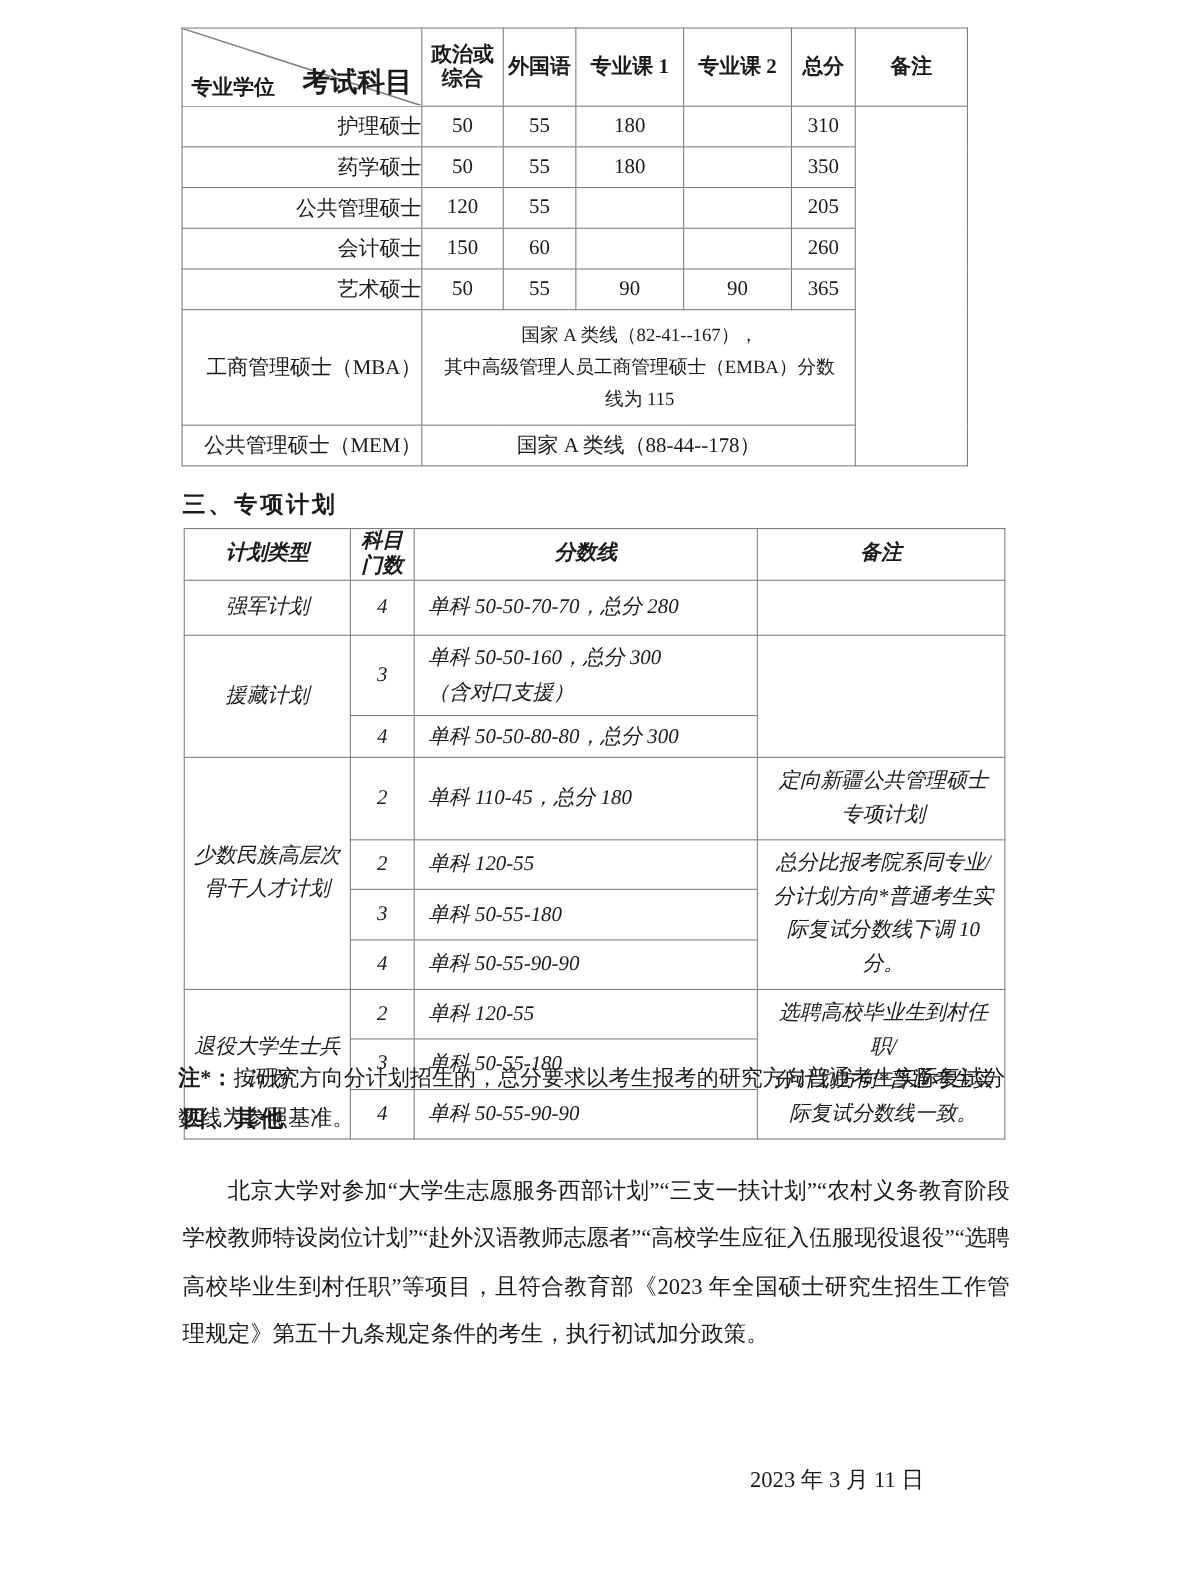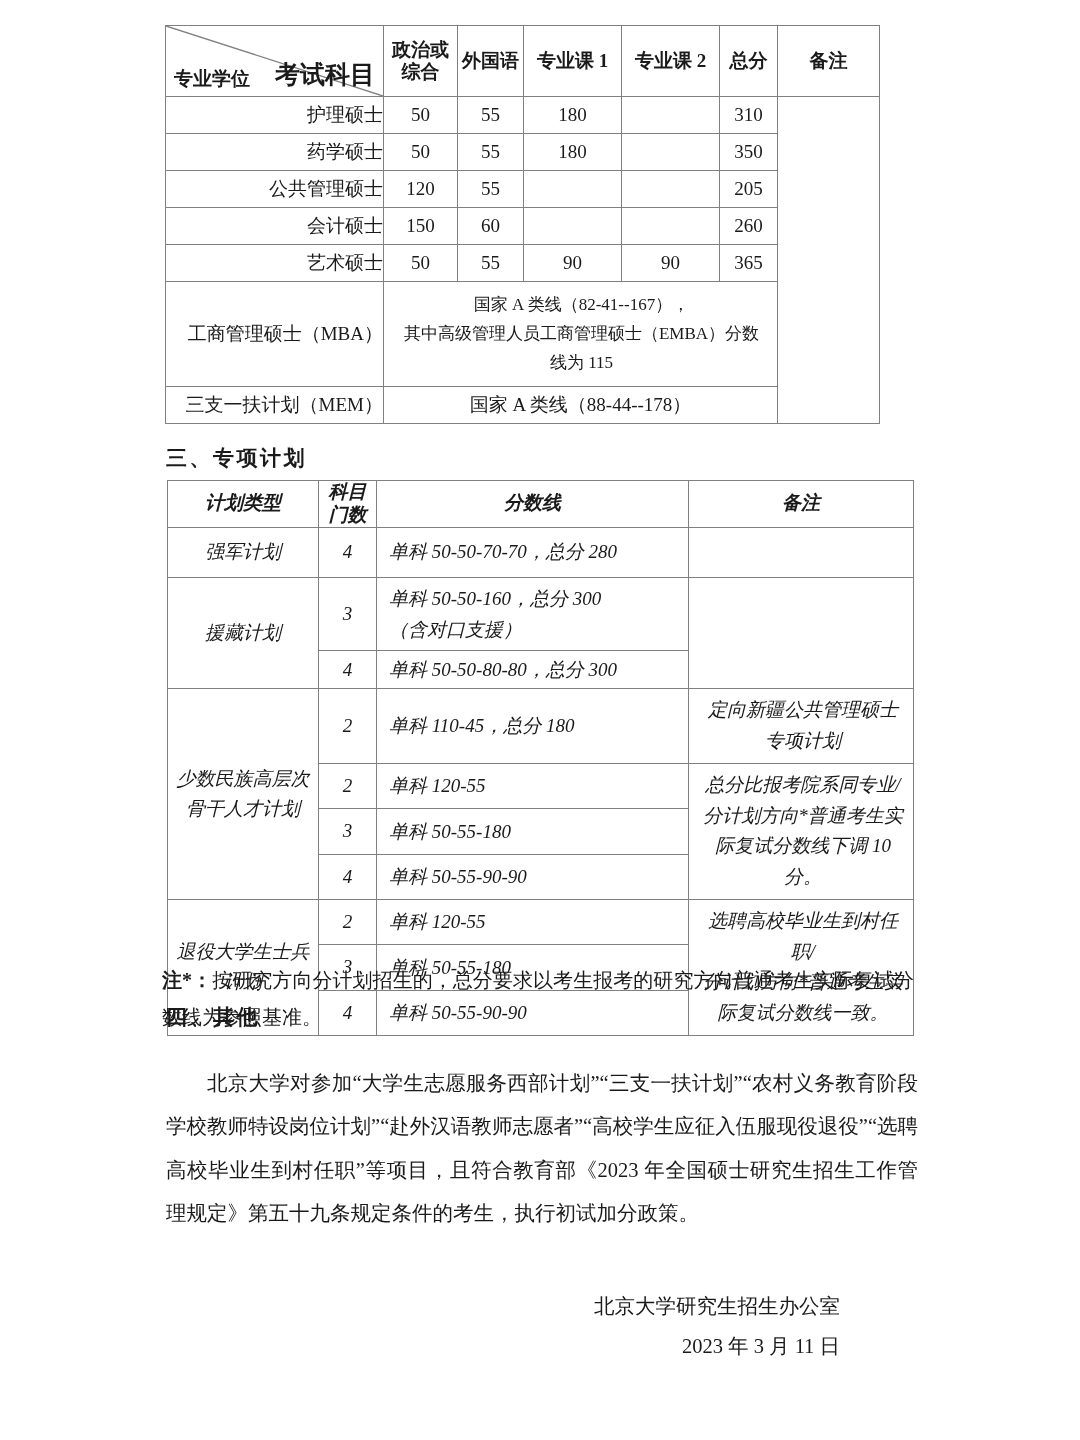--- a/index.html
+++ b/index.html
@@ -297,21 +297,21 @@
       <tr>
         <td class="t1-name" style="font-size:19px;">工商管理硕士（MBA）</td>
         <td class="t1-span-cell" colspan="5">
           <div>国家 A 类线（82-41--167），</div>
           <div>其中高级管理人员工商管理硕士（EMBA）分数</div>
           <div>线为 115</div>
         </td>
       </tr>
 
       <tr>
-        <td class="t1-name" style="font-size:19px;">三支一扶计划（MEM）</td>
+        <td class="t1-name" style="font-size:19px;">公共管理硕士（MEM）</td>
         <td class="t1-span-center" colspan="5">国家 A 类线（88-44--178）</td>
       </tr>
     </tbody>
   </table>
 
   <div class="section-heading" id="heading-special-programs">三、专项计划</div>
 
   <table id="table-special-programs" class="t2">
     <colgroup>
       <col class="c-type">
@@ -404,16 +404,15 @@
       </tr>
     </tbody>
   </table>
 
   <div class="note-para" id="note-star"><span class="bold-lead">注*：</span><span>按研究方向分计划招生的，总分要求以考生报考的研究方向普通考生实际复试分数线为参照基准。</span></div>
 
   <div class="section-heading" id="heading-other">四、其他</div>
 
   <div class="body-para" id="para-other">北京大学对参加“大学生志愿服务西部计划”“三支一扶计划”“农村义务教育阶段学校教师特设岗位计划”“赴外汉语教师志愿者”“高校学生应征入伍服现役退役”“选聘高校毕业生到村任职”等项目，且符合教育部《2023 年全国硕士研究生招生工作管理规定》第五十九条规定条件的考生，执行初试加分政策。</div>
 
-  <div class="signature" id="sig-office">北京大学研究生招生办公室</div>
   <div class="signature" id="sig-date">2023 年 3 月 11 日</div>
 
 </div>
 
 </body></html>

